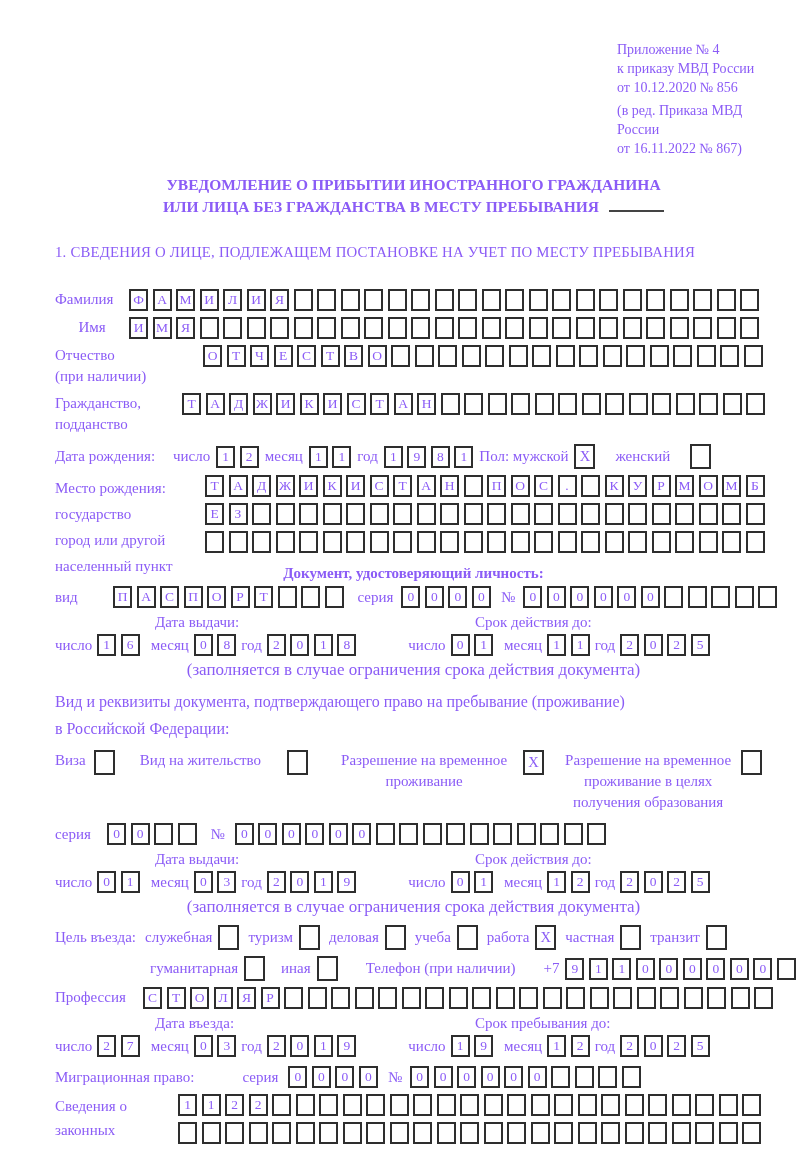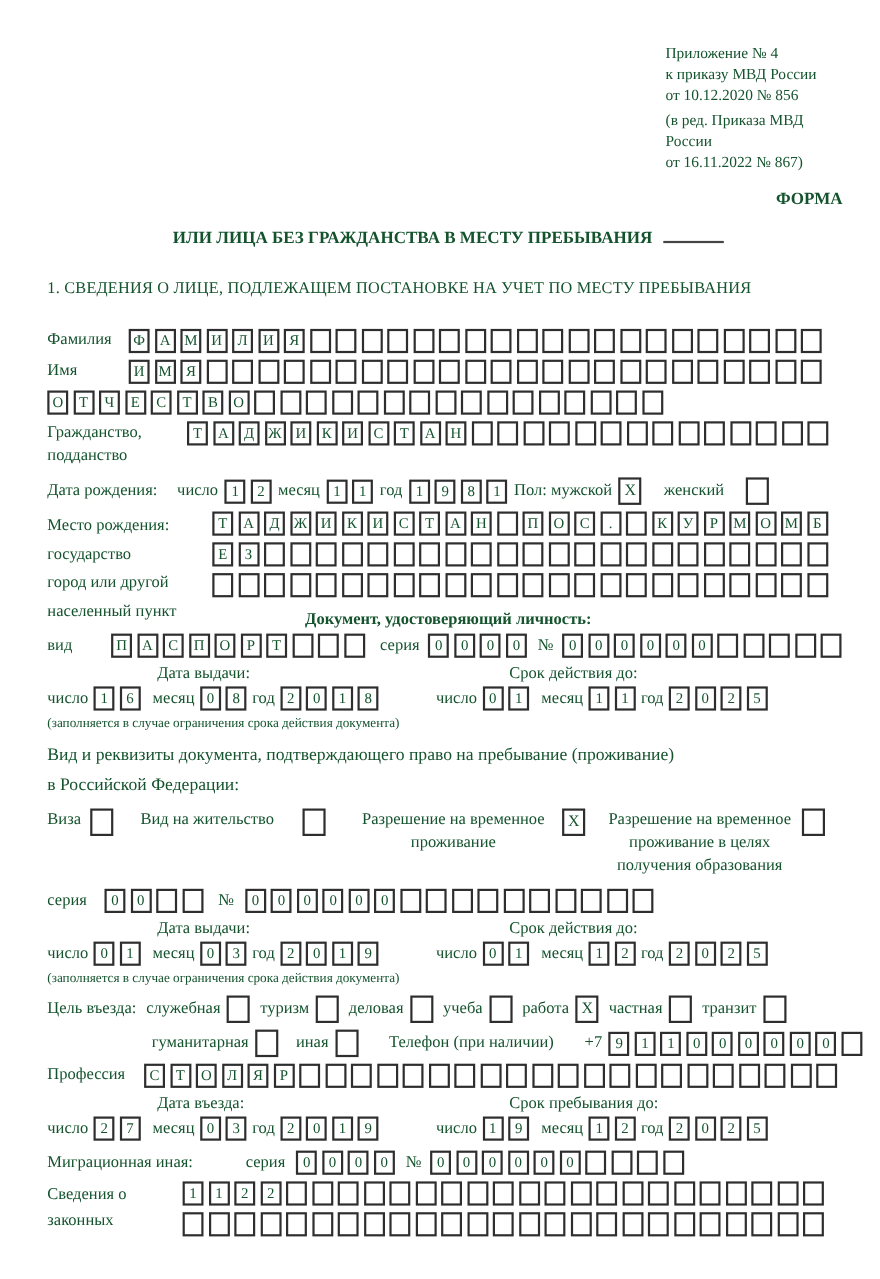--- a/index.html
+++ b/index.html
@@ -1,20 +1,20 @@
 <!DOCTYPE html>
 <html><head>
 <meta charset="utf-8">
 <style>
   * { margin:0; padding:0; box-sizing:border-box; }
   html,body { background:#888; }
   .page {
-    width:800px; height:1163px; background:#ffffff; color:#14532d;
+    width:800px; height:1163px; background:#ffffff; color:#8b5cf6;
     font-family:"Liberation Serif","DejaVu Serif",serif;
-    padding:40px 28px 20px 43px; overflow:hidden; position:relative;
+    padding:40px 28px 20px 55px; overflow:hidden; position:relative;
     margin:0 auto;
   }
   .appendix { margin-left:562px; font-size:14px; line-height:19px; }
   .appendix .gap { height:4px; }
   .forma { text-align:right; font-weight:bold; font-size:15.5px; margin-top:14px; padding-right:6px; }
   .title { text-align:center; font-weight:bold; font-size:15.5px; line-height:22px; margin-top:16px; }
   .uline { display:inline-block; width:55px; border-bottom:2px solid #444; height:14px; margin-left:10px; }
   .sec-head { font-weight:normal; font-size:14.8px; margin-top:26px; letter-spacing:.2px; }
 
   .frow { display:flex; align-items:flex-start; margin-bottom:6px; }
@@ -28,21 +28,21 @@
   .cb .cell { flex:0 0 21px; width:21px; height:25px; font-size:14.5px; }
   .stack { display:flex; flex-direction:column; gap:6px; }
 
   .ig { display:flex; align-items:center; gap:6px; }
   .heads { position:relative; height:20px; font-size:15px; margin-top:4px; }
   .heads .h1 { position:absolute; left:100px; }
   .heads .h2 { position:absolute; left:420px; }
   .dateline { display:flex; align-items:center; margin-bottom:4px; }
   .dg { display:flex; align-items:center; gap:5px; }
   .dg .w { margin-left:6px; }
-  .fnote-r { text-align:left; font-size:12px; margin-bottom:8px; }
+  .fnote-r { text-align:center; font-size:17px; margin-bottom:8px; }
   .plain { font-size:16px; line-height:27px; }
 
   .opts { align-items:flex-start; gap:11px; margin-top:8px; margin-bottom:10px; }
   .opt { display:flex; align-items:flex-start; gap:8px; }
   .opt .olabel { font-size:15px; line-height:21px; }
   .opt .olabel.c { text-align:center; }
   .mt4 { margin-top:4px; } .mt8 { margin-top:9px; }
   .indent { margin-left:95px; }
   .reps { margin-bottom:0; }
   .reps .flabel { width:123px; line-height:24px; }
@@ -54,23 +54,23 @@
 
   <div class="appendix">
     <div>Приложение № 4</div>
     <div>к приказу МВД России</div>
     <div>от 10.12.2020 № 856</div>
     <div class="gap"></div>
     <div>(в ред. Приказа МВД России</div>
     <div>от 16.11.2022 № 867)</div>
   </div>
 
-  <div class="forma">ФОРМА</div>
 
   <div class="title">
+    <div>УВЕДОМЛЕНИЕ О ПРИБЫТИИ ИНОСТРАННОГО ГРАЖДАНИНА</div>
     <div><span>ИЛИ ЛИЦА БЕЗ ГРАЖДАНСТВА В МЕСТУ ПРЕБЫВАНИЯ</span><span class="uline"></span></div>
   </div>
 
   <div class="sec-head">1. СВЕДЕНИЯ О ЛИЦЕ, ПОДЛЕЖАЩЕМ ПОСТАНОВКЕ НА УЧЕТ ПО МЕСТУ ПРЕБЫВАНИЯ</div>
 
   <div class="frow" style="margin-top:28px;">
     <span class="flabel" style="width:74px;">Фамилия</span>
     <span class="cells">
         <span class="cell">Ф</span>
         <span class="cell">А</span>
@@ -96,21 +96,21 @@
         <span class="cell"></span>
         <span class="cell"></span>
         <span class="cell"></span>
         <span class="cell"></span>
         <span class="cell"></span>
         <span class="cell"></span>
       </span>
   </div>
 
   <div class="frow">
-    <span class="flabel" style="width:74px;">Имя</span>
+    <span class="flabel" style="width:74px;text-align:center;">Имя</span>
     <span class="cells">
         <span class="cell">И</span>
         <span class="cell">М</span>
         <span class="cell">Я</span>
         <span class="cell"></span>
         <span class="cell"></span>
         <span class="cell"></span>
         <span class="cell"></span>
         <span class="cell"></span>
         <span class="cell"></span>
@@ -129,20 +129,23 @@
         <span class="cell"></span>
         <span class="cell"></span>
         <span class="cell"></span>
         <span class="cell"></span>
         <span class="cell"></span>
         <span class="cell"></span>
       </span>
   </div>
 
   <div class="frow">
+    <span class="flabel" style="width:148px;">
+      <span>Отчество</span><br><span>(при наличии)</span>
+    </span>
     <span class="cells">
         <span class="cell">О</span>
         <span class="cell">Т</span>
         <span class="cell">Ч</span>
         <span class="cell">Е</span>
         <span class="cell">С</span>
         <span class="cell">Т</span>
         <span class="cell">В</span>
         <span class="cell">О</span>
         <span class="cell"></span>
@@ -656,21 +659,21 @@
       <span class="cells">
           <span class="cell">2</span>
           <span class="cell">0</span>
           <span class="cell">2</span>
           <span class="cell">5</span>
         </span>
     </span>
   </div>
 
   <div class="frow mt8" style="align-items:center;">
-    <span class="flabel">Миграционная иная:</span>
+    <span class="flabel">Миграционная право:</span>
     <span class="flabel" style="margin:0 10px 0 48px;">серия</span>
     <span class="cells">
         <span class="cell">0</span>
         <span class="cell">0</span>
         <span class="cell">0</span>
         <span class="cell">0</span>
       </span>
     <span class="flabel" style="margin:0 8px 0 10px;">№</span>
     <span class="cells">
         <span class="cell">0</span>

